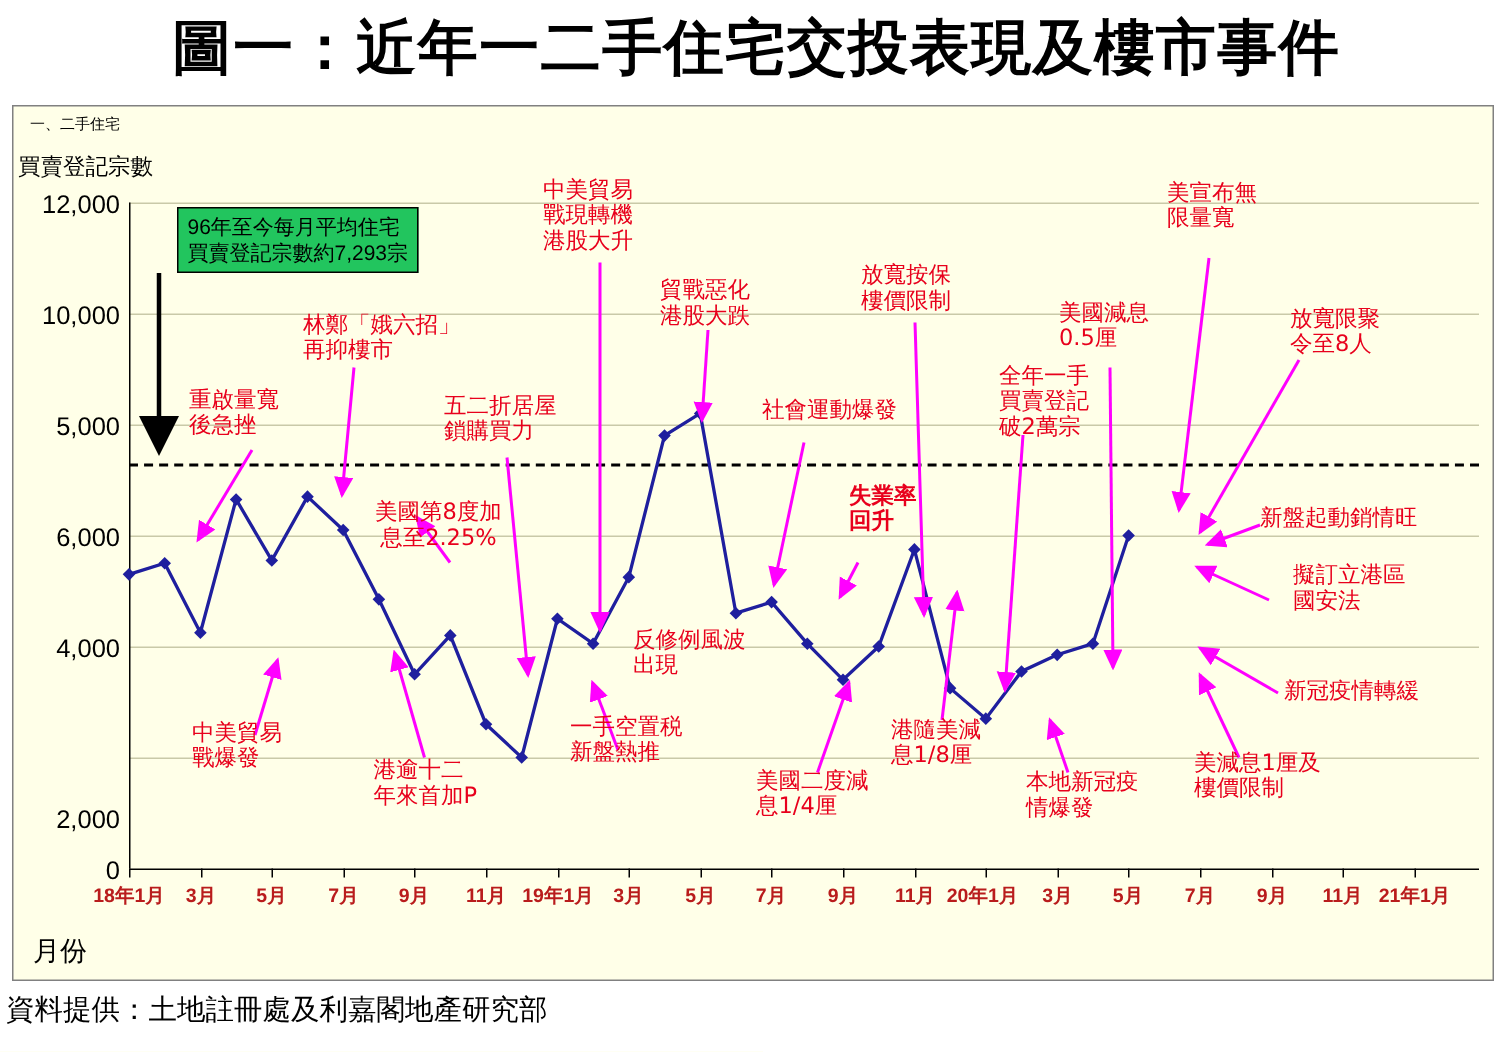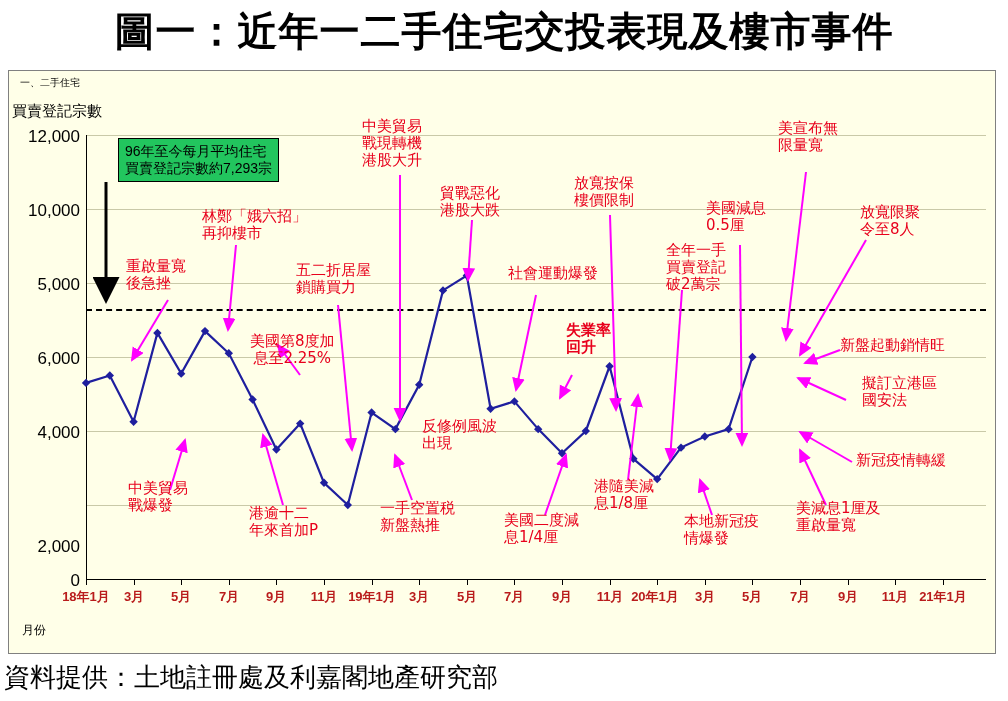--- a/index.html
+++ b/index.html
@@ -19,24 +19,24 @@
     position:absolute;left:8px;top:70px;width:986px;height:582px;
     background:#ffffe8;border:1px solid #808080;
   }
   #series-label{
     position:absolute;left:20px;top:76px;font-size:10px;color:#000;
   }
   #yaxis-title{
     position:absolute;left:12px;top:102px;font-size:15px;color:#000;
   }
   #xaxis-title{
-    position:absolute;left:22px;top:622px;font-size:12px;color:#000;
+    position:absolute;left:22px;top:622px;font-size:18px;color:#000;
   }
   #source{
-    position:absolute;left:4px;top:660px;font-size:26px;color:#000;
+    position:absolute;left:4px;top:660px;font-size:19px;color:#000;
   }
   
   .gridline{position:absolute;height:1px;background:#c9c9a8;}
   .ytick{position:absolute;font-size:17px;color:#000;text-align:right;width:56px;}
   .xtick{position:absolute;font-size:13px;color:#b91c1c;text-align:center;width:48px;font-weight:bold;}
   .tickmark{position:absolute;width:1px;background:#000;}
   #axis-x{position:absolute;background:#000;height:1px;}
   #axis-y{position:absolute;background:#000;width:1px;}
   #avgline{position:absolute;border-top:2px dashed #000;height:0;}
   .annot{
@@ -198,21 +198,21 @@
 再抑樓市</div>
 <div class="annot" style="left:249px;top:505px;">港逾十二
 年來首加P</div>
 <div class="annot" style="left:250px;top:333px;text-align:center;">美國第8度加
 息至2.25%</div>
 <div class="annot" style="left:296px;top:262px;">五二折居屋
 鎖購買力</div>
 <div class="annot" style="left:362px;top:118px;">中美貿易
 戰現轉機
 港股大升</div>
-<div class="annot" style="left:380px;top:500px;">一手空置税
+<div class="annot" style="left:380px;top:476px;">一手空置税
 新盤熱推</div>
 <div class="annot" style="left:422px;top:418px;">反修例風波
 出現</div>
 <div class="annot" style="left:440px;top:185px;">貿戰惡化
 港股大跌</div>
 <div class="annot" style="left:508px;top:265px;">社會運動爆發</div>
 <div class="annot" style="left:566px;top:322px;font-weight:bold;">失業率
 回升</div>
 <div class="annot" style="left:504px;top:512px;">美國二度減
 息1/4厘</div>
@@ -223,19 +223,19 @@
 <div class="annot" style="left:666px;top:242px;">全年一手
 買賣登記
 破2萬宗</div>
 <div class="annot" style="left:684px;top:513px;">本地新冠疫
 情爆發</div>
 <div class="annot" style="left:706px;top:200px;">美國減息
 0.5厘</div>
 <div class="annot" style="left:778px;top:120px;">美宣布無
 限量寬</div>
 <div class="annot" style="left:796px;top:500px;">美減息1厘及
-重啟量寬</div>
+樓價限制</div>
 <div class="annot" style="left:860px;top:190px;margin-top:14px;">放寬限聚
 令至8人</div>
 <div class="annot" style="left:840px;top:337px;">新盤起動銷情旺</div>
 <div class="annot" style="left:862px;top:375px;">擬訂立港區
 國安法</div>
 <div class="annot" style="left:856px;top:452px;">新冠疫情轉緩</div>
 
 </body></html>

